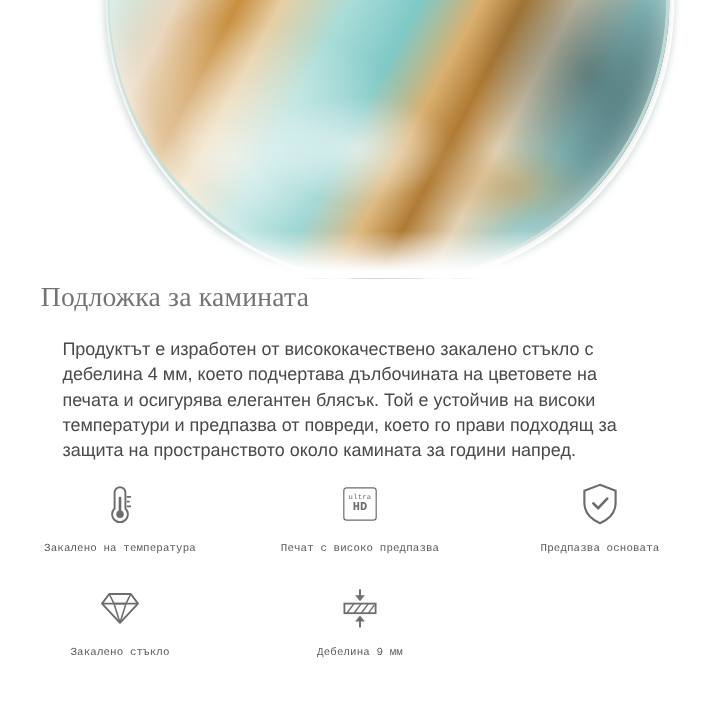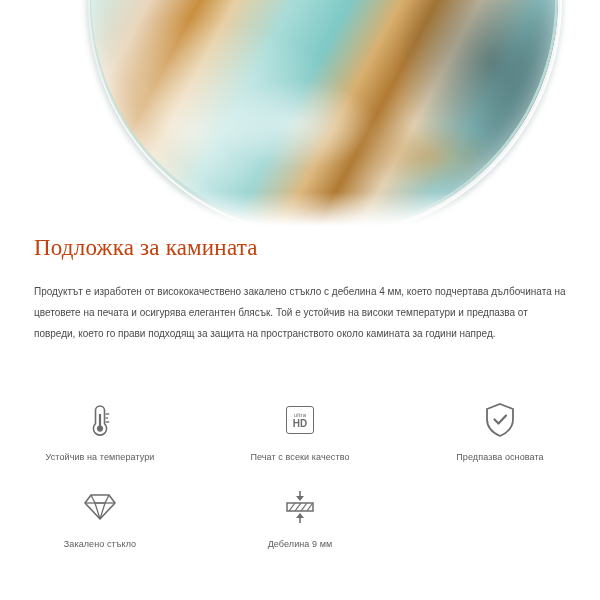--- a/index.html
+++ b/index.html
@@ -119,28 +119,28 @@
     top: 232px;
     width: 600px;
   }
   .title {
     margin: 0;
     padding: 0 34px;
     font-family: "Liberation Serif", serif;
     font-size: 23px;
     line-height: 31px;
     font-weight: 400;
-    color: #c2410c;
+    color: #737373;
     letter-spacing: 0.2px;
   }
   .title .line2 { display: block; }
   .body-text {
     margin: 18px 0 0 0;
-    padding: 0 34px;
-    font-size: 10px;
+    padding: 0 52px;
+    font-size: 15px;
     line-height: 21px;
     color: #4a4a4a;
     max-width: 560px;
   }
 
   
   .features {
     position: absolute;
     left: 0;
     top: 398px;
@@ -148,20 +148,21 @@
     display: grid;
     grid-template-columns: repeat(3, 1fr);
     row-gap: 22px;
   }
   .feature {
     display: flex;
     flex-direction: column;
     align-items: center;
     justify-content: space-between;
     padding: 0 6px;
+    font-family: Liberation Mono, monospace;
   }
   .feature-icon {
     width: 50px;
     height: 44px;
     display: flex;
     align-items: center;
     justify-content: center;
     margin-bottom: 9px;
   }
   .feature-label {
@@ -220,31 +221,31 @@
       <div class="feature-icon">
         <svg width="26" height="34" viewBox="0 0 26 34">
           <path d="M13 3 a4.5 4.5 0 0 1 4.5 4.5 v13.2 a6.6 6.6 0 1 1 -9 0 V7.5 A4.5 4.5 0 0 1 13 3 z" fill="none" stroke="#6d6d6d" stroke-width="1.6"></path>
           <circle cx="13" cy="25.6" r="3.1" fill="#6d6d6d"></circle>
           <rect x="11.9" y="11" width="2.2" height="12" fill="#6d6d6d"></rect>
           <line x1="18.6" y1="11" x2="22.2" y2="11" stroke="#6d6d6d" stroke-width="1.4"></line>
           <line x1="18.6" y1="15" x2="21" y2="15" stroke="#6d6d6d" stroke-width="1.4"></line>
           <line x1="18.6" y1="19" x2="22.2" y2="19" stroke="#6d6d6d" stroke-width="1.4"></line>
         </svg>
       </div>
-      <div class="feature-label">Устойчив на температури</div>
+      <div class="feature-label">Закалено на температура</div>
     </div>
 
     <div class="feature">
       <div class="feature-icon">
         <div class="ultrahd-box">
           <span class="u">ultra</span>
           <span class="hd">HD</span>
         </div>
       </div>
-      <div class="feature-label">Печат с всеки качество</div>
+      <div class="feature-label">Печат с високо предпазва</div>
     </div>
 
     <div class="feature">
       <div class="feature-icon">
         <svg width="32" height="36" viewBox="0 0 32 36">
           <path d="M16 2 L29 7 v10 c0 8.5 -6 14 -13 17 C9 31 3 25.5 3 17 V7 z" fill="none" stroke="#6d6d6d" stroke-width="1.8"></path>
           <path d="M10.5 17.5 l4 4 7.5 -8" fill="none" stroke="#6d6d6d" stroke-width="2.2" stroke-linecap="round" stroke-linejoin="round"></path>
         </svg>
       </div>
       <div class="feature-label">Предпазва основата</div>

